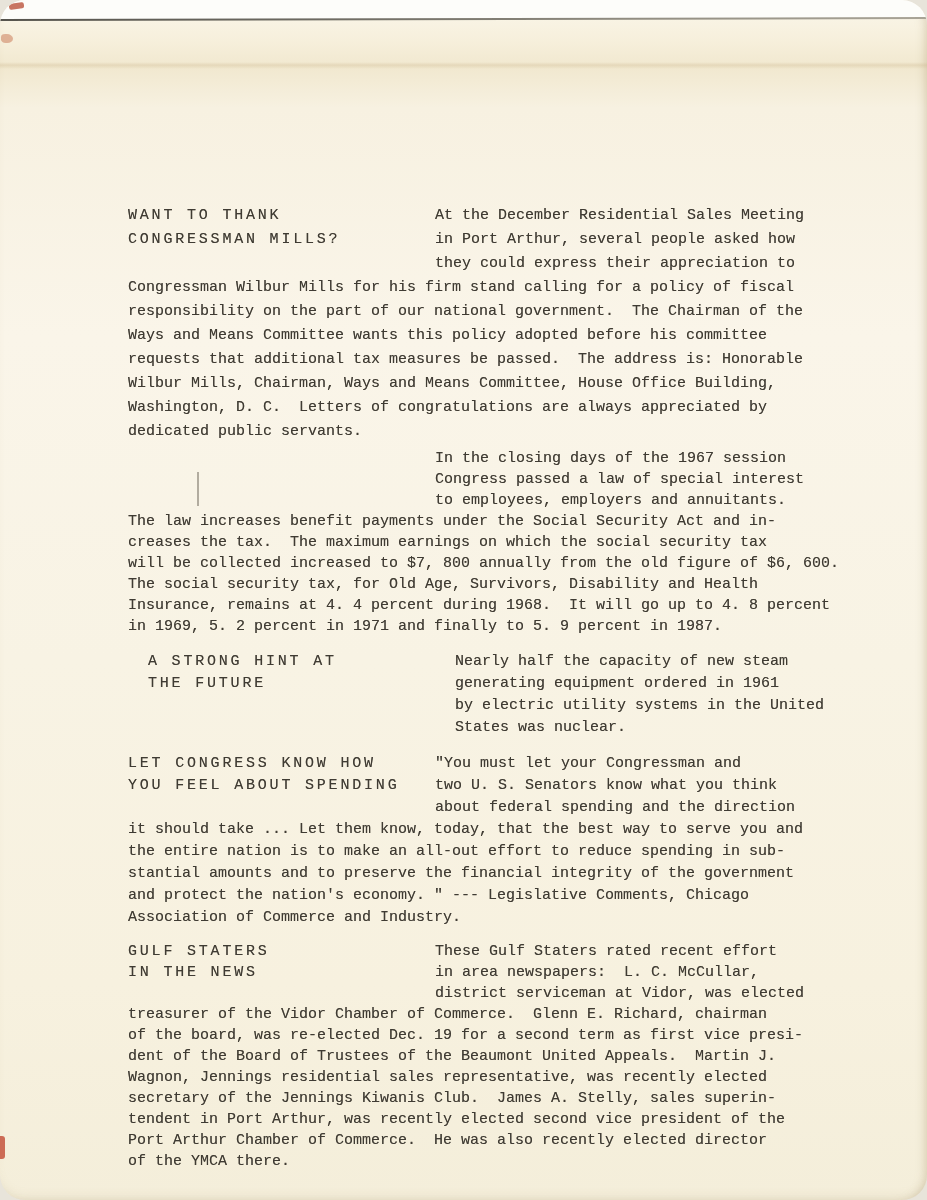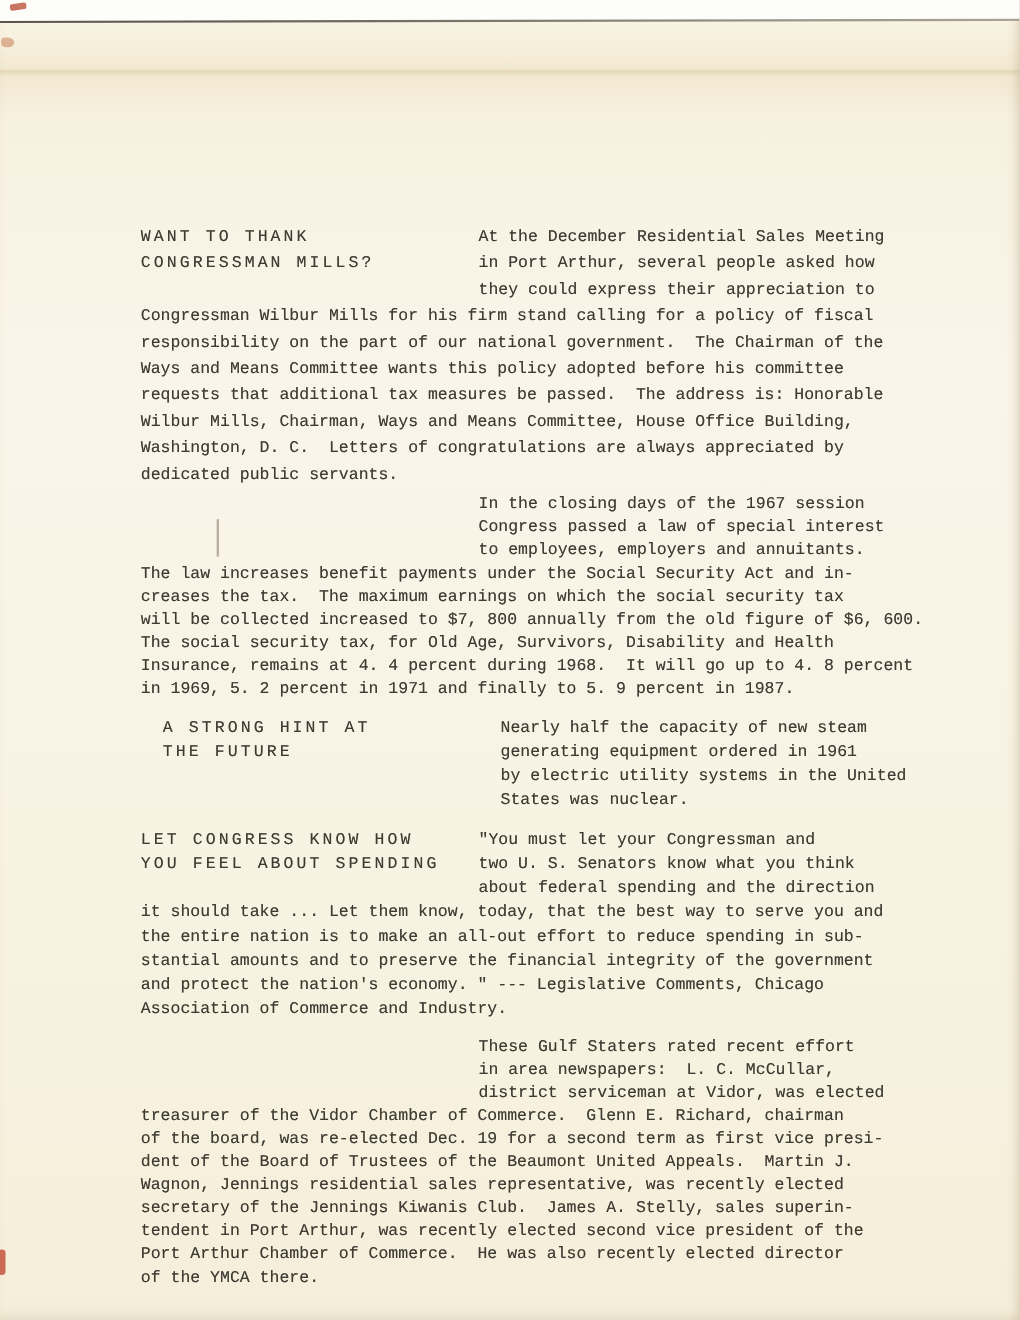--- a/index.html
+++ b/index.html
@@ -16,20 +16,21 @@
         #fbf7ec 0%,
         #f6efdb 3.5%,
         #f1e8cf 5.6%,
         #f7f1e1 9%,
         #faf5e9 28%,
         #f8f3e4 55%,
         #f7f1df 82%,
         #f4eeda 100%);
     box-shadow: inset -7px 0 10px -5px rgba(170,150,110,0.35),
                 inset 0 -8px 12px -8px rgba(170,150,110,0.25);
+    border-radius: 25px;
   }
   
   .scan-top{position:absolute;top:0;left:0;right:0;height:19px;background:#fdfdfa;}
   .edge-line{position:absolute;top:19px;left:0;right:0;height:2px;
     background:linear-gradient(to right,#56544d 0%,#6e6b62 35%,#938f83 70%,#a9a496 100%);
     transform:rotate(-0.12deg);transform-origin:left center;}
   .crease{position:absolute;top:62px;left:0;right:0;height:7px;
     background:linear-gradient(180deg,rgba(205,185,145,0) 0%,rgba(200,178,135,0.30) 45%,rgba(205,185,145,0) 100%);}
   .red-mark-1{position:absolute;left:9px;top:3px;width:15px;height:6px;border-radius:2px;
     background:#b5472f;opacity:.75;transform:rotate(-8deg);}
@@ -110,20 +111,22 @@
 two U. S. Senators know what you think
 about federal spending and the direction</div>
       <div class="para">it should take ... Let them know, today, that the best way to serve you and
 the entire nation is to make an all-out effort to reduce spending in sub-
 stantial amounts and to preserve the financial integrity of the government
 and protect the nation's economy. " --- Legislative Comments, Chicago
 Association of Commerce and Industry.</div>
     </div>
 
     <div class="section s5">
+      <div class="heading">GULF STATERS
+IN THE NEWS</div>
       <div class="intro">These Gulf Staters rated recent effort
 in area newspapers:  L. C. McCullar,
 district serviceman at Vidor, was elected</div>
       <div class="para">treasurer of the Vidor Chamber of Commerce.  Glenn E. Richard, chairman
 of the board, was re-elected Dec. 19 for a second term as first vice presi-
 dent of the Board of Trustees of the Beaumont United Appeals.  Martin J.
 Wagnon, Jennings residential sales representative, was recently elected
 secretary of the Jennings Kiwanis Club.  James A. Stelly, sales superin-
 tendent in Port Arthur, was recently elected second vice president of the
 Port Arthur Chamber of Commerce.  He was also recently elected director

